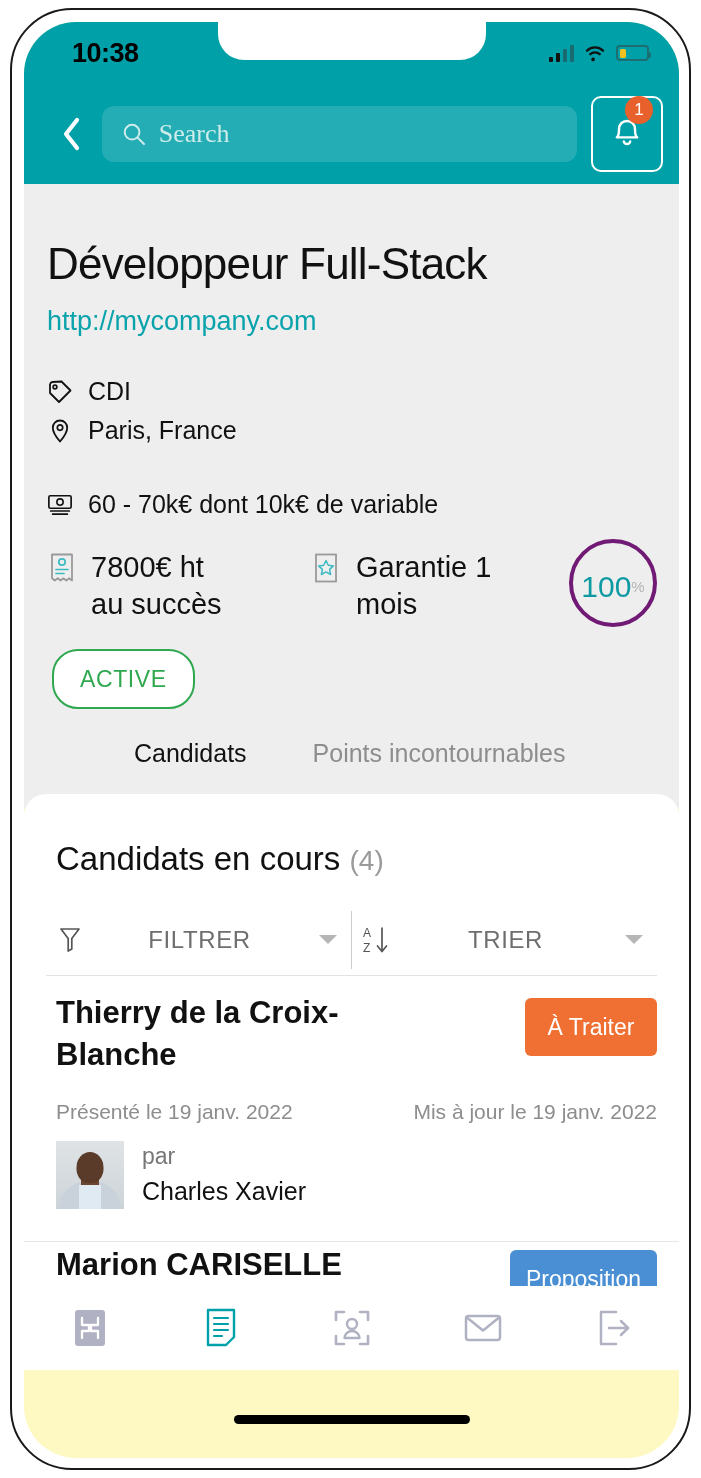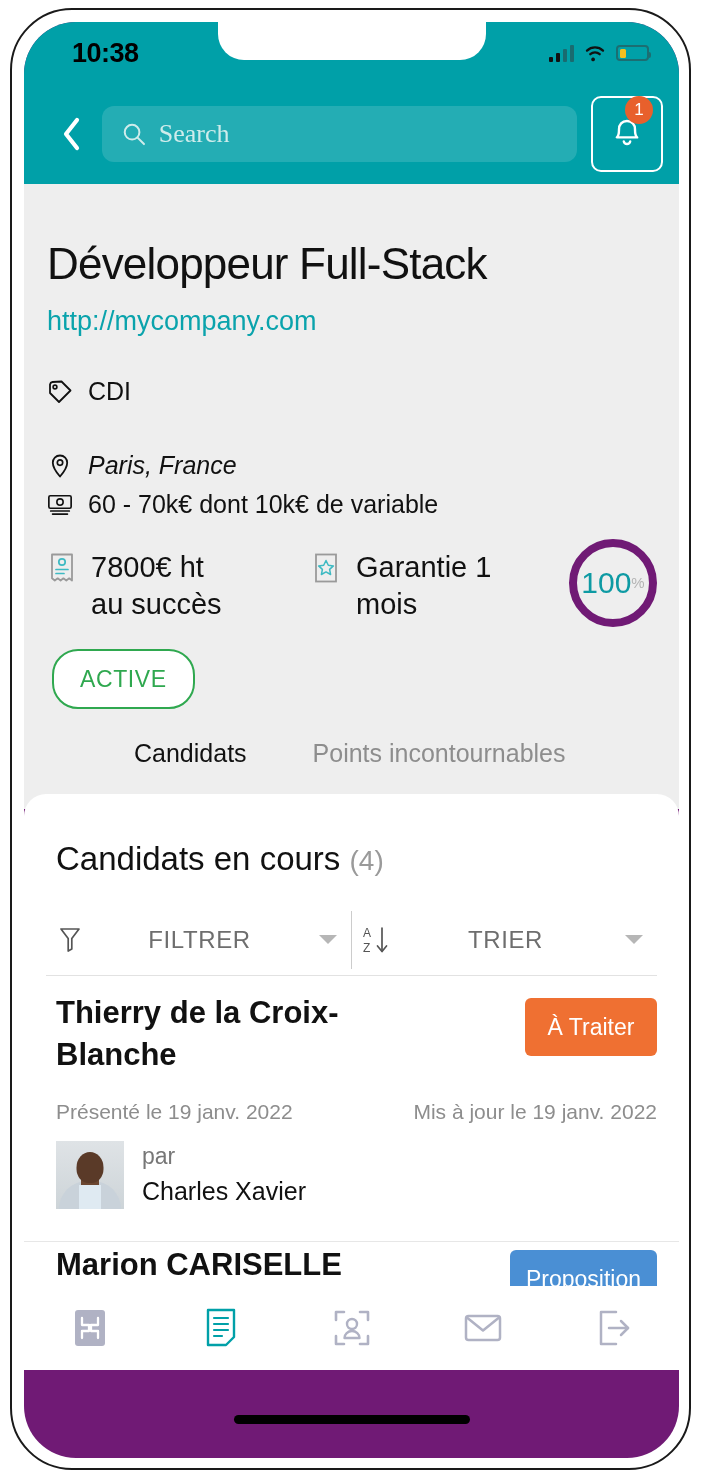--- a/index.html
+++ b/index.html
@@ -17,21 +17,21 @@
     width: 681px; height: 1462px;
     background: #ffffff;
     border: 2px solid #1a1a1a;
     border-radius: 62px;
     overflow: hidden;
   }
   #phone-inner {
     position: absolute;
     left: 12px; top: 12px;
     width: 655px; height: 1436px;
-    background: #701a75;
+    background: #fef9c3;
     border-radius: 52px;
     overflow: hidden;
   }
 
   
   #teal-header {
     position: absolute;
     left: 0; top: 0; width: 655px; height: 162px;
     background: #00a0a8;
   }
@@ -129,36 +129,36 @@
   #job-url {
     position: absolute; left: 23px; top: 122px;
     font-size: 27px; color: #0aa3ac; cursor: pointer;
   }
   .meta-row {
     position: absolute; left: 23px;
     display: flex; align-items: center; gap: 15px;
     font-size: 25px; color: #111;
   }
   #meta-contract { top: 193px; }
-  #meta-location { top: 267px; font-style: italic; }
+  #meta-location { top: 232px; }
   #meta-salary   { top: 306px; }
   .meta-icon { width: 26px; height: 26px; flex: 0 0 26px; display: flex; align-items: center; justify-content: center; }
 
   
   #fee-block { position: absolute; left: 23px; top: 365px; display: flex; align-items: flex-start; gap: 14px; }
   #guarantee-block { position: absolute; left: 288px; top: 365px; display: flex; align-items: flex-start; gap: 14px; }
   .block-text { font-size: 29px; line-height: 1.28; color: #111; }
   .block-icon { width: 30px; height: 34px; flex: 0 0 30px; margin-top: 3px; }
 
   
   #score-circle {
     position: absolute; right: 22px; top: 355px;
     width: 88px; height: 88px;
-    border: 8px solid #701a75; border-radius: 50%;
-    display: flex; align-items: center; justify-content: center;
+    border: 4px solid #701a75; border-radius: 50%;
+    display: flex; align-items: flex-start; justify-content: center;
     background: #eeeeee;
   }
   #score-value { font-size: 30px; color: #0d9aa3; line-height: 88px; }
   #score-unit { font-size: 15px; color: #b4b4b4; line-height: 88px; }
 
   
   #status-pill {
     position: absolute; left: 28px; top: 465px;
     height: 60px; padding: 0 26px;
     border: 2.5px solid #2fa84f; border-radius: 26px;

